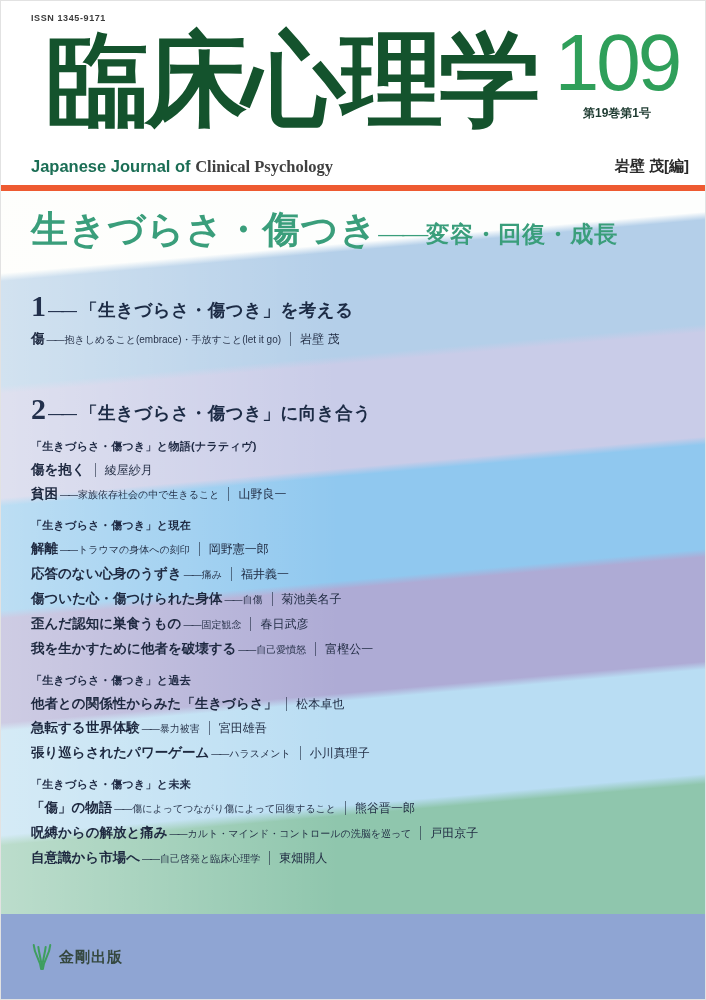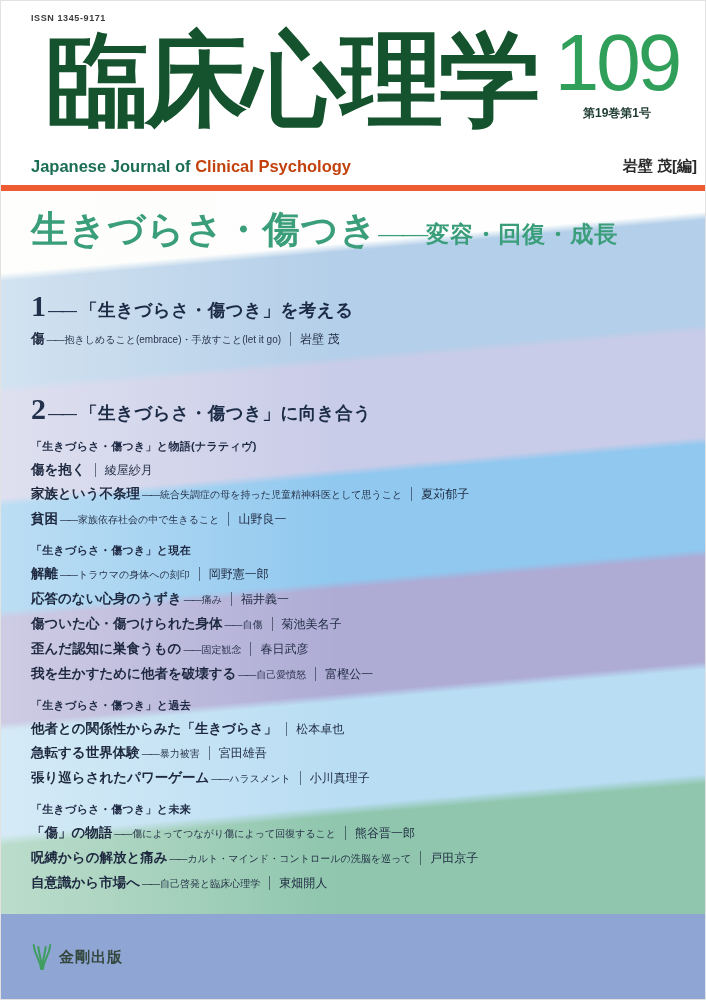--- a/index.html
+++ b/index.html
@@ -25,22 +25,22 @@
   .bands::after{content:"";position:absolute;inset:0;
     background:linear-gradient(to right, rgba(255,255,250,.40), rgba(255,255,255,0) 48%);}
   .footer-band{position:absolute;left:0;right:0;bottom:0;height:85px;background:var(--band-periwinkle);}
 
   .issn{position:absolute;top:12px;left:30px;font-size:9px;font-weight:700;color:#3c3c3c;letter-spacing:.6px;}
   .jp-title{position:absolute;top:26px;left:22px;font-size:102px;line-height:1.05;font-weight:900;color:#14532d;letter-spacing:-4px;margin-left:24px;}
   .issue-num{position:absolute;top:22px;right:18px;width:140px;text-align:center;font-size:80px;line-height:1;font-weight:400;color:var(--issue-green);letter-spacing:-3px;}
   .vol-label{position:absolute;top:104px;right:18px;width:140px;text-align:center;font-size:12px;font-weight:700;color:#1d3a30;}
   .en-subtitle{position:absolute;top:156px;left:30px;font-size:16.5px;color:var(--subtitle-green);}
   .en-subtitle .p1{font-weight:700;}
-  .en-subtitle .p2{font-weight:800;color:#c2410c;}
-  .editor{position:absolute;top:156px;right:8px;font-size:15px;font-weight:600;color:#2a2a2a;}
+  .en-subtitle .p2{font-weight:800;color:#404040;font-family:Liberation Serif, serif;}
+  .editor{position:absolute;top:156px;right:16px;font-size:15px;font-weight:600;color:#2a2a2a;}
   .rule{position:absolute;top:184px;left:0;right:0;height:6px;background:var(--accent-rule);}
 
   .feature{position:absolute;top:204px;left:30px;white-space:nowrap;color:var(--feature-green);font-family:"Liberation Serif","DejaVu Serif",serif;}
   .feature .main{font-size:37px;font-weight:600;letter-spacing:1px;}
   .feature .dash{font-size:26px;letter-spacing:-2px;}
   .feature .sub{font-size:23px;font-weight:600;letter-spacing:1px;}
 
   .toc{position:absolute;top:288px;left:30px;right:14px;color:var(--ink);}
   .section{margin-bottom:42px;}
   .section:last-child{margin-bottom:0;}
@@ -97,23 +97,20 @@
       <span class="sec-dash">——</span>
       <span class="sec-title">「生きづらさ・傷つき」に向き合う</span>
     </div>
     <div>
   <div class="group-heading">「生きづらさ・傷つき」と物語(ナラティヴ)</div>
 
   <div class="article">
     <span class="a-main">傷を抱く</span><span class="a-author">綾屋紗月</span>
   </div>
 
-  <div class="article">
-    <span class="a-main">家族という不条理</span><span class="a-dash">——</span><span class="a-sub">統合失調症の母を持った児童精神科医として思うこと</span><span class="a-author">夏苅郁子</span>
-  </div>
 
 
   <div class="article">
     <span class="a-main">貧困</span><span class="a-dash">——</span><span class="a-sub">家族依存社会の中で生きること</span><span class="a-author">山野良一</span>
   </div>
 
   <div class="group-heading">「生きづらさ・傷つき」と現在</div>
 
   <div class="article">
     <span class="a-main">解離</span><span class="a-dash">——</span><span class="a-sub">トラウマの身体への刻印</span><span class="a-author">岡野憲一郎</span>

